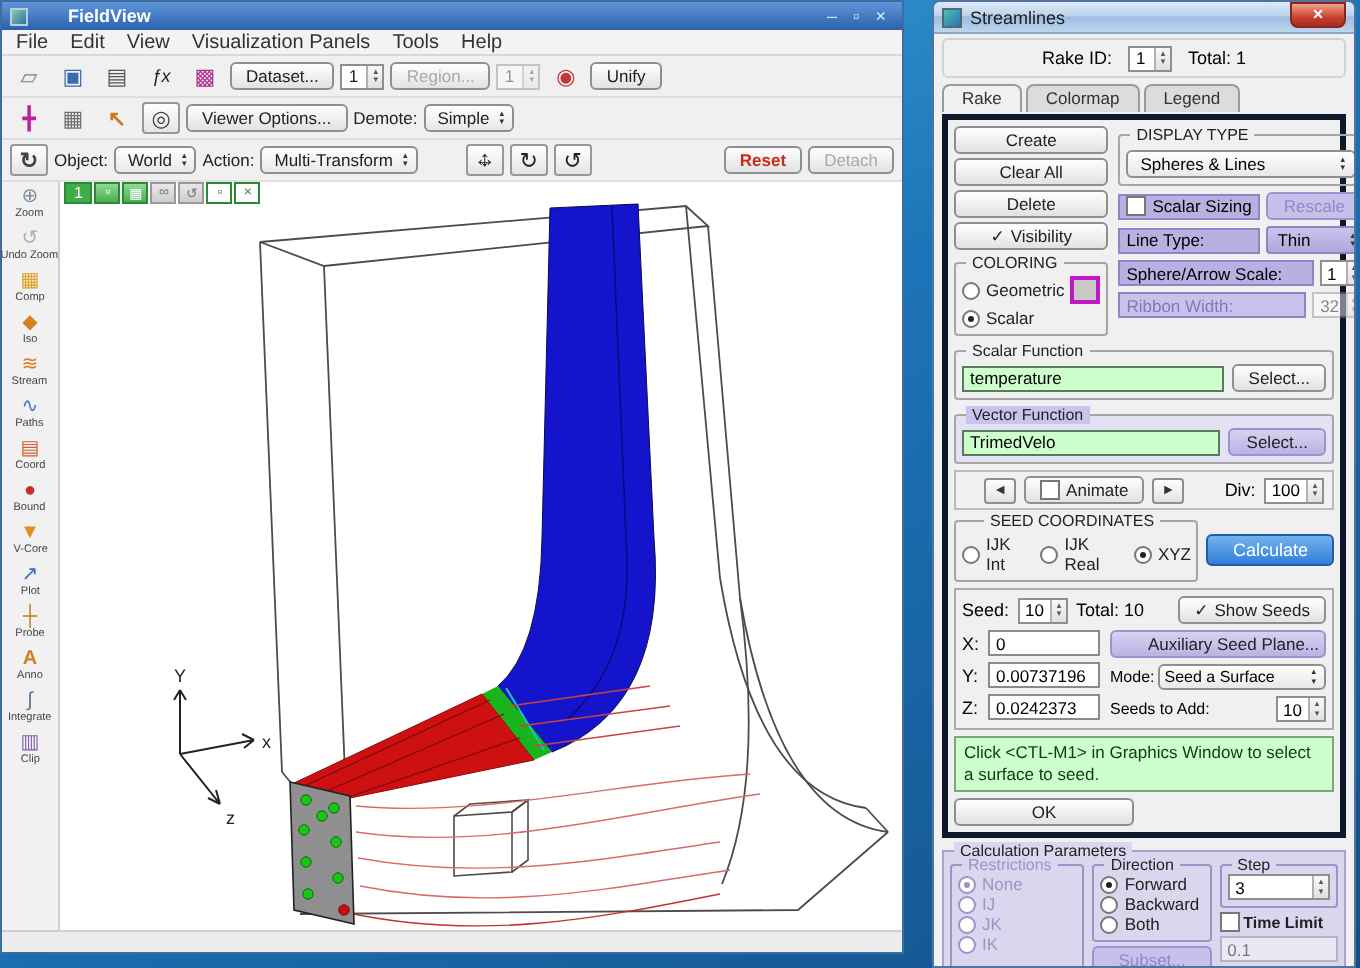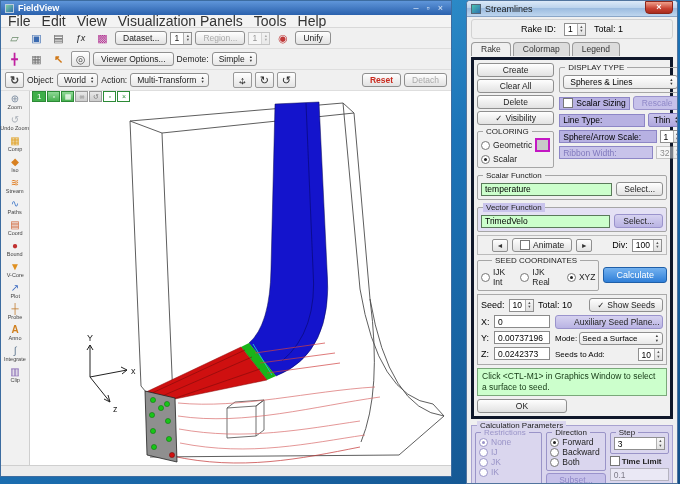--- a/index.html
+++ b/index.html
@@ -3,25 +3,25 @@
 <meta charset="utf-8">
 <style>
   *{box-sizing:border-box;margin:0;padding:0}
   html,body{width:680px;height:484px;overflow:hidden}
   body{position:relative;font-family:"Liberation Sans",sans-serif;
        background:linear-gradient(150deg,#46b4e2 0%,#1d74b8 45%,#134f88 100%);}
   
   .mw{position:absolute;left:0;top:0;width:452px;height:477px;background:#f0f0f0;
       border:1px solid #3c6ca0;display:flex;flex-direction:column}
   .mw-title{height:14px;background:linear-gradient(#5f96da,#2a61ad);display:flex;align-items:center;
-      padding:0 4px;color:#fff;font-size:9px;font-weight:bold;gap:4px;flex:0 0 auto}
+      padding:0 4px;color:#fff;font-size:9px;font-weight:bold;gap:20px;flex:0 0 auto}
   .appicon{width:9px;height:9px;background:linear-gradient(135deg,#7fd0a0,#2f6fb0);border:1px solid #bcd}
   .winbtns{margin-left:auto;display:flex;gap:8px;color:#dce8f6;font-size:9px;font-weight:normal;padding-right:4px}
   .menubar{height:13px;background:#f3f3f3;border-bottom:1px solid #d8d8d8;display:flex;gap:11px;
-      align-items:center;padding:0 7px;font-size:14px;color:#333;flex:0 0 auto}
+      align-items:center;padding:0 7px;font-size:10px;color:#333;flex:0 0 auto}
   .tbar{display:flex;align-items:center;gap:3px;padding:2px 4px;border-bottom:1px solid #dedede;
       background:#f0f0f0;flex:0 0 auto;font-size:8.5px;color:#222}
   .tbtn{width:19px;height:16px;display:flex;align-items:center;justify-content:center;font-size:11px;
       border:1px solid transparent;border-radius:2px;position:relative}
   .tbtn.framed{border-color:#989898;background:linear-gradient(#fff,#e4e4e4)}
   .pbtn{border:1px solid #8f8f8f;background:linear-gradient(#fefefe,#e2e2e2);border-radius:3px;
       font-size:8.5px;padding:1px 7px;color:#222;white-space:nowrap}
   .pbtn.dis{color:#a9a9a9}
   .dd{border:1px solid #8f8f8f;background:linear-gradient(#fefefe,#e8e8e8);border-radius:3px;
       font-size:8.5px;padding:1px 4px 1px 6px;display:flex;align-items:center;gap:5px;white-space:nowrap}
@@ -73,21 +73,21 @@
       justify-content:center;font-size:8px;color:#111;flex:0 0 auto}
   .rb{width:9px;height:9px;border:1px solid #777;border-radius:50%;background:#fff;display:inline-block;
       position:relative;flex:0 0 auto}
   .rb.sel::after{content:"";position:absolute;inset:2px;background:#222;border-radius:50%}
   .ro{display:flex;align-items:center;gap:3px;font-size:8.5px;color:#222}
   .swatch{width:15px;height:14px;background:#c8c8c8;border:2px solid #c317c3}
   .plabel{background:#b7b1e2;border:1px solid #8d86c6;padding:0 3px;height:13px;display:flex;align-items:center;
       font-size:8.5px;flex:1;white-space:nowrap}
   .plabel.dim{color:#8079bd;background:#c8c3ea}
   .pdd{background:linear-gradient(#c9c4ec,#aea7dd);border:1px solid #8d86c6;border-radius:2px;font-size:8.5px;
-      padding:1px 3px 1px 5px;display:flex;align-items:center;gap:5px}
+      padding:1px 3px 1px 5px;display:flex;align-items:center;gap:20px}
   .lavbtn{background:#c6c1ea;border:1px solid #9a93cc;color:#8f88c8;border-radius:3px;padding:1px 8px;font-size:8.5px;white-space:nowrap}
   .lavbtn.on{color:#222;background:linear-gradient(#d6d2f0,#b9b3e3)}
   .fld{background:#fff;border:1px solid #8a8a8a;height:13px;font-size:8.5px;padding:0 3px;display:flex;align-items:center}
   .fld.green{background:#ccffcc;border-color:#5a7a5a}
   .msg{background:#ccffcc;border:1px solid #7aa87a;padding:2px 4px;font-size:8.5px;line-height:11px;color:#143814}
   .calcbtn{background:linear-gradient(#74b2f0,#2f7fd8);border:1px solid #1f5fa8;color:#fff;border-radius:3px;
       padding:2px 12px;font-size:9px}
   .calcpanel{background:#dad6ee;border:1px solid #a8a2d0;padding:4px 3px 3px;display:flex;flex-direction:column;gap:3px;
       font-size:8px;position:relative;margin-top:4px}
   .calcpanel>.gt{position:absolute;top:-5px;left:5px;font-size:8px;background:#dad6ee;padding:0 3px;color:#222}

